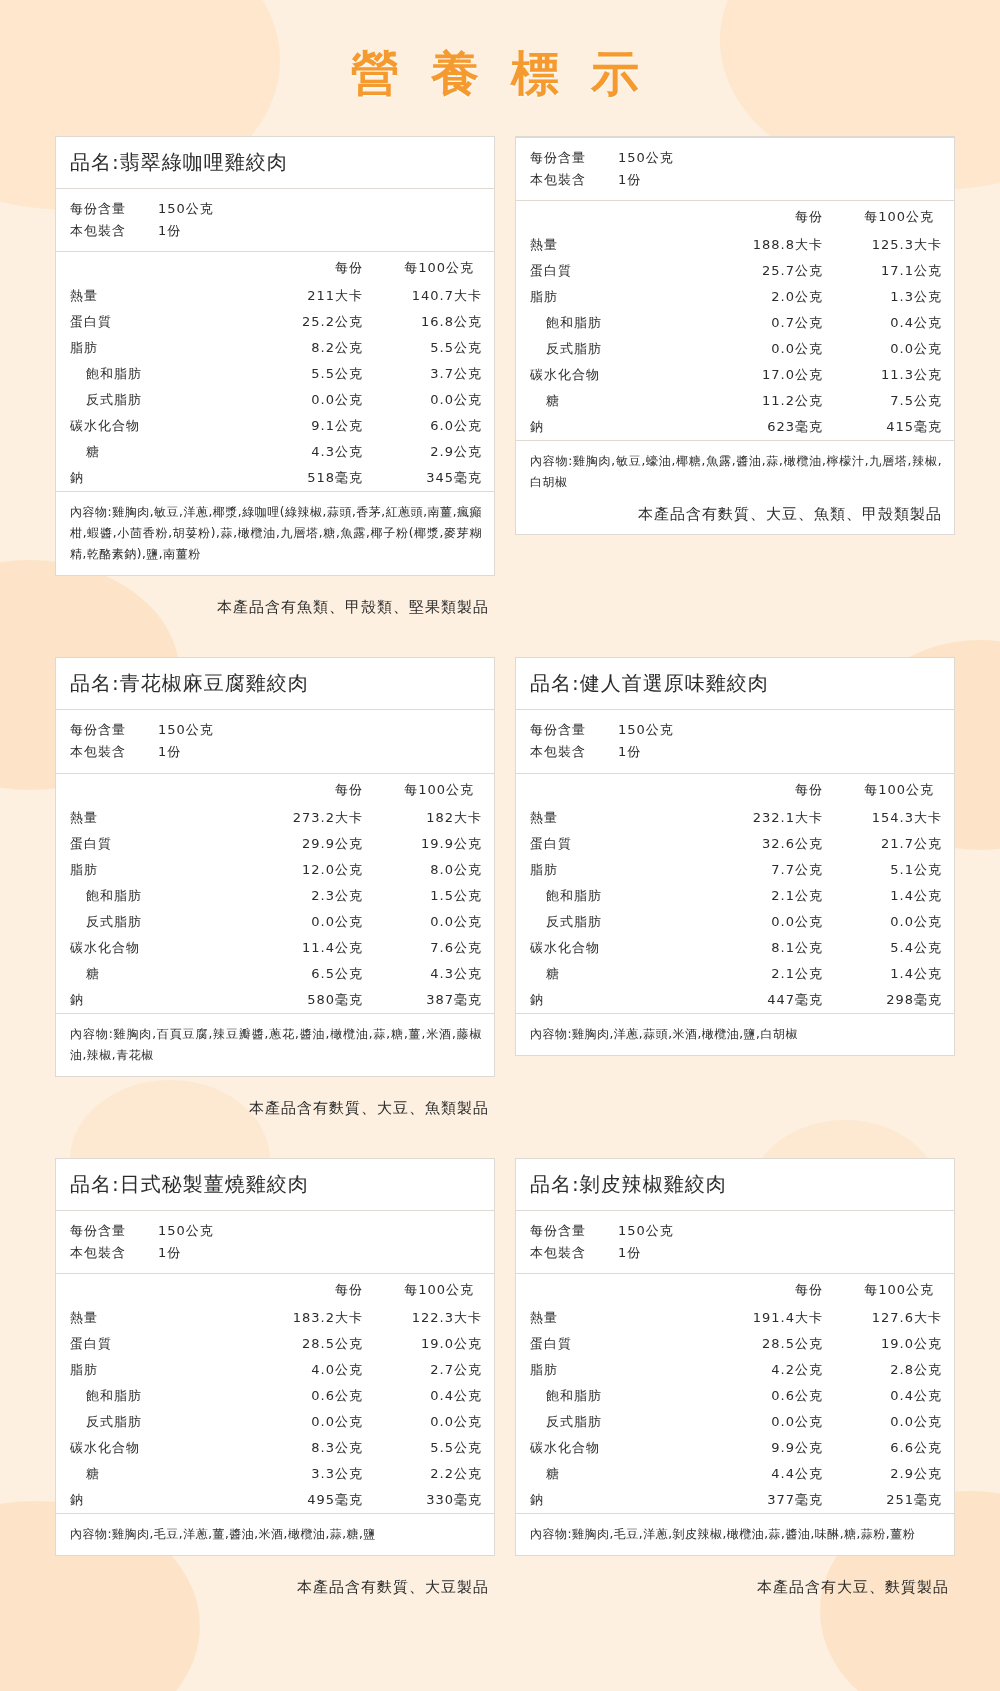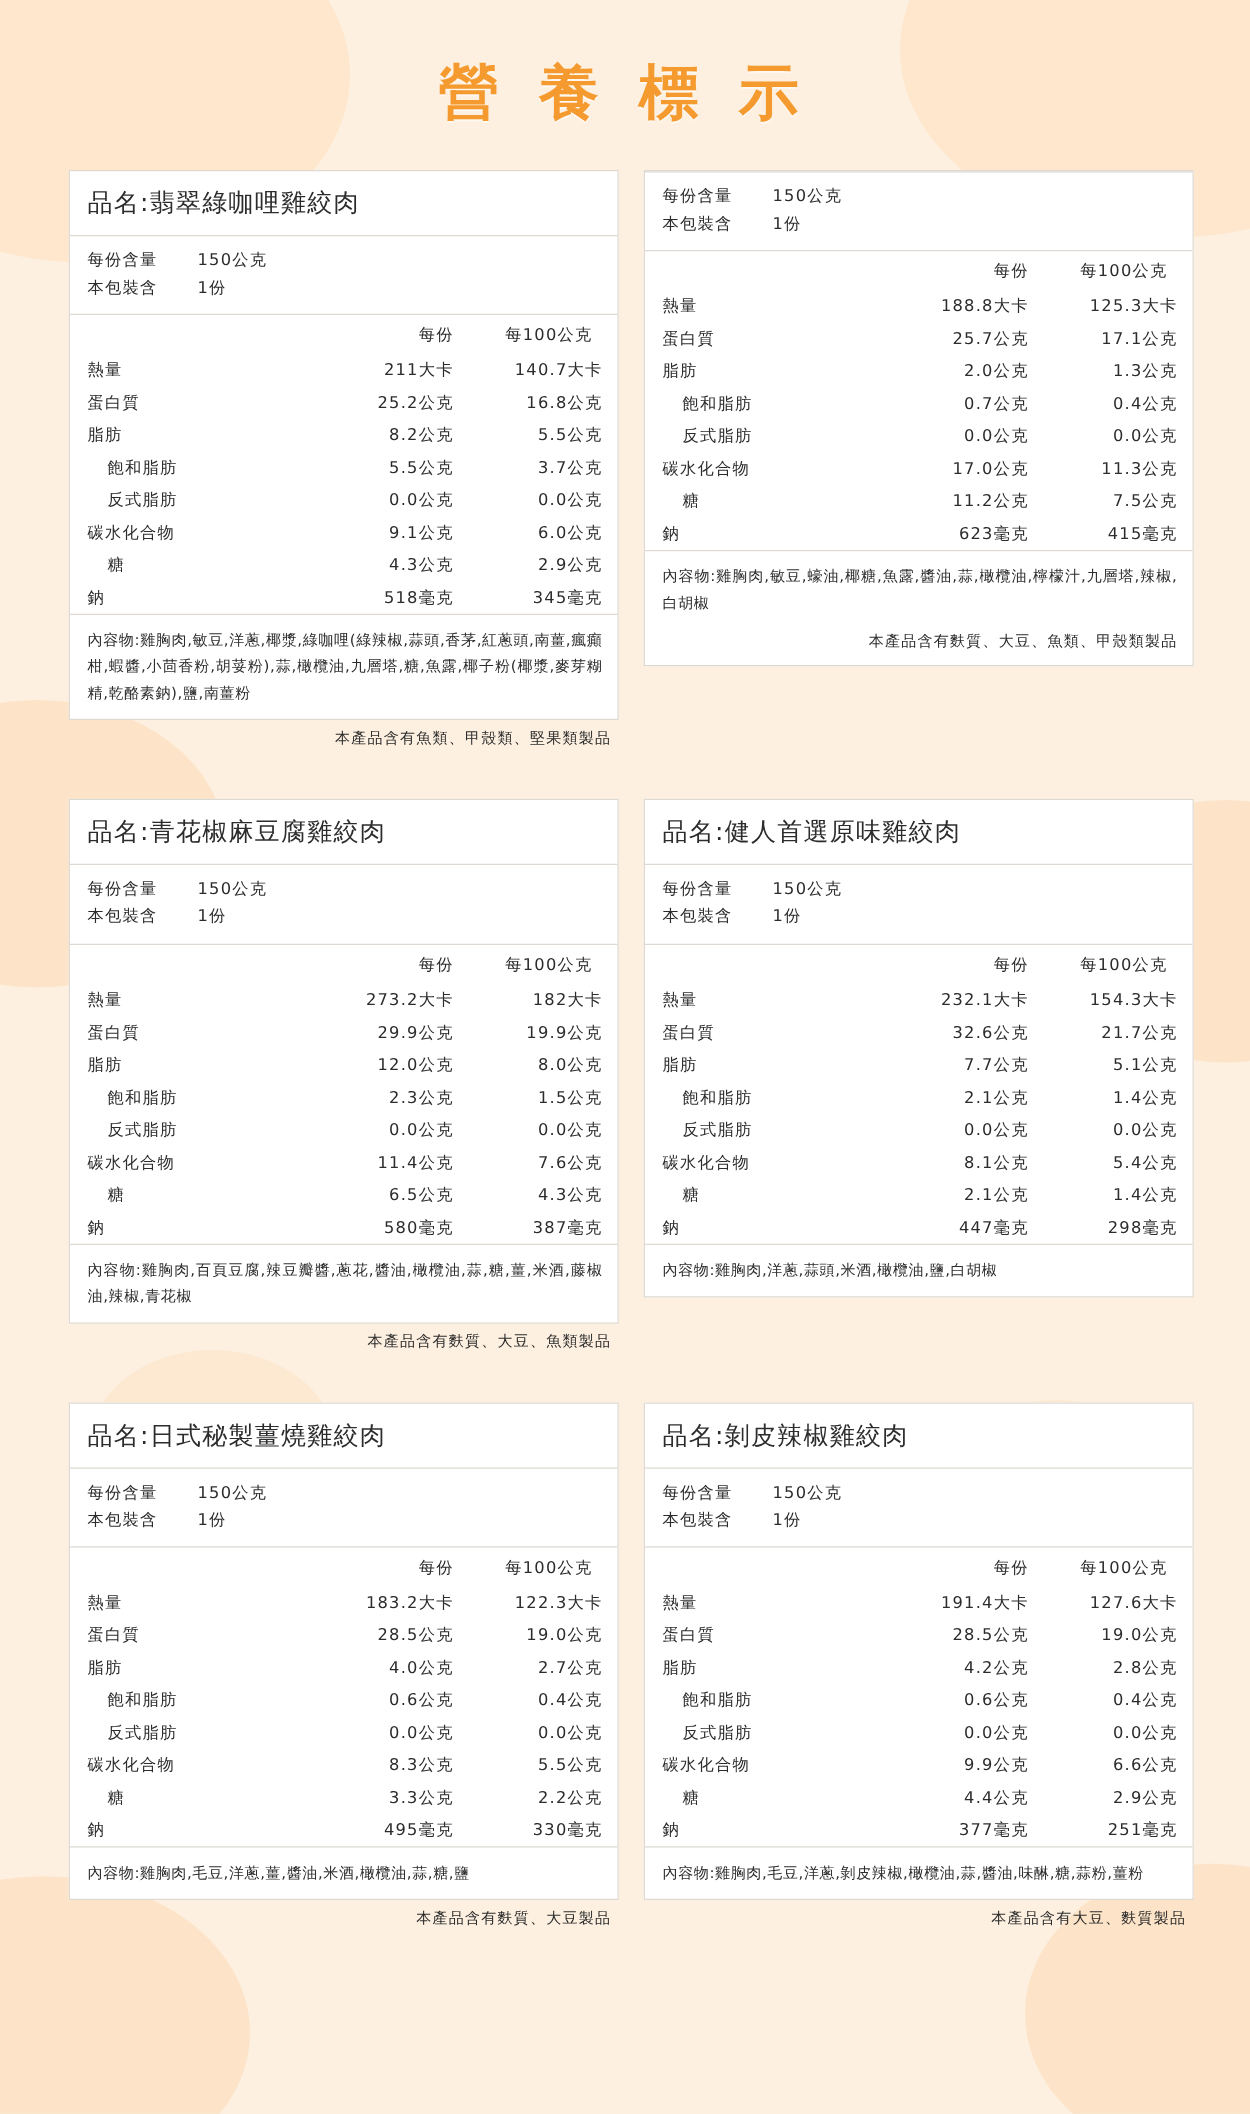--- a/index.html
+++ b/index.html
@@ -100,29 +100,29 @@
 
   .ingredients{
     padding:10px 12px 10px 14px;
     font-size:12px;
     line-height:1.75;
     letter-spacing:.5px;
     text-align:justify;
   }
   .allergen{
     text-align:right;
-    font-size:12px;
+    font-size:15px;
     letter-spacing:1px;
     padding:2px 12px 10px 12px;
     color:#2c2c2c;
   }
   .allergen.outside{
     background:transparent;
     border:0;
-    margin-top:6px;
+    margin-top:22px;
     padding:0 6px 0 0;
     font-family:Liberation Serif, serif;
   }
   .card-wrap{position:relative;}
 </style>
 </head>
 <body>
 
 <div class="blob b1"></div>
 <div class="blob b2"></div>

